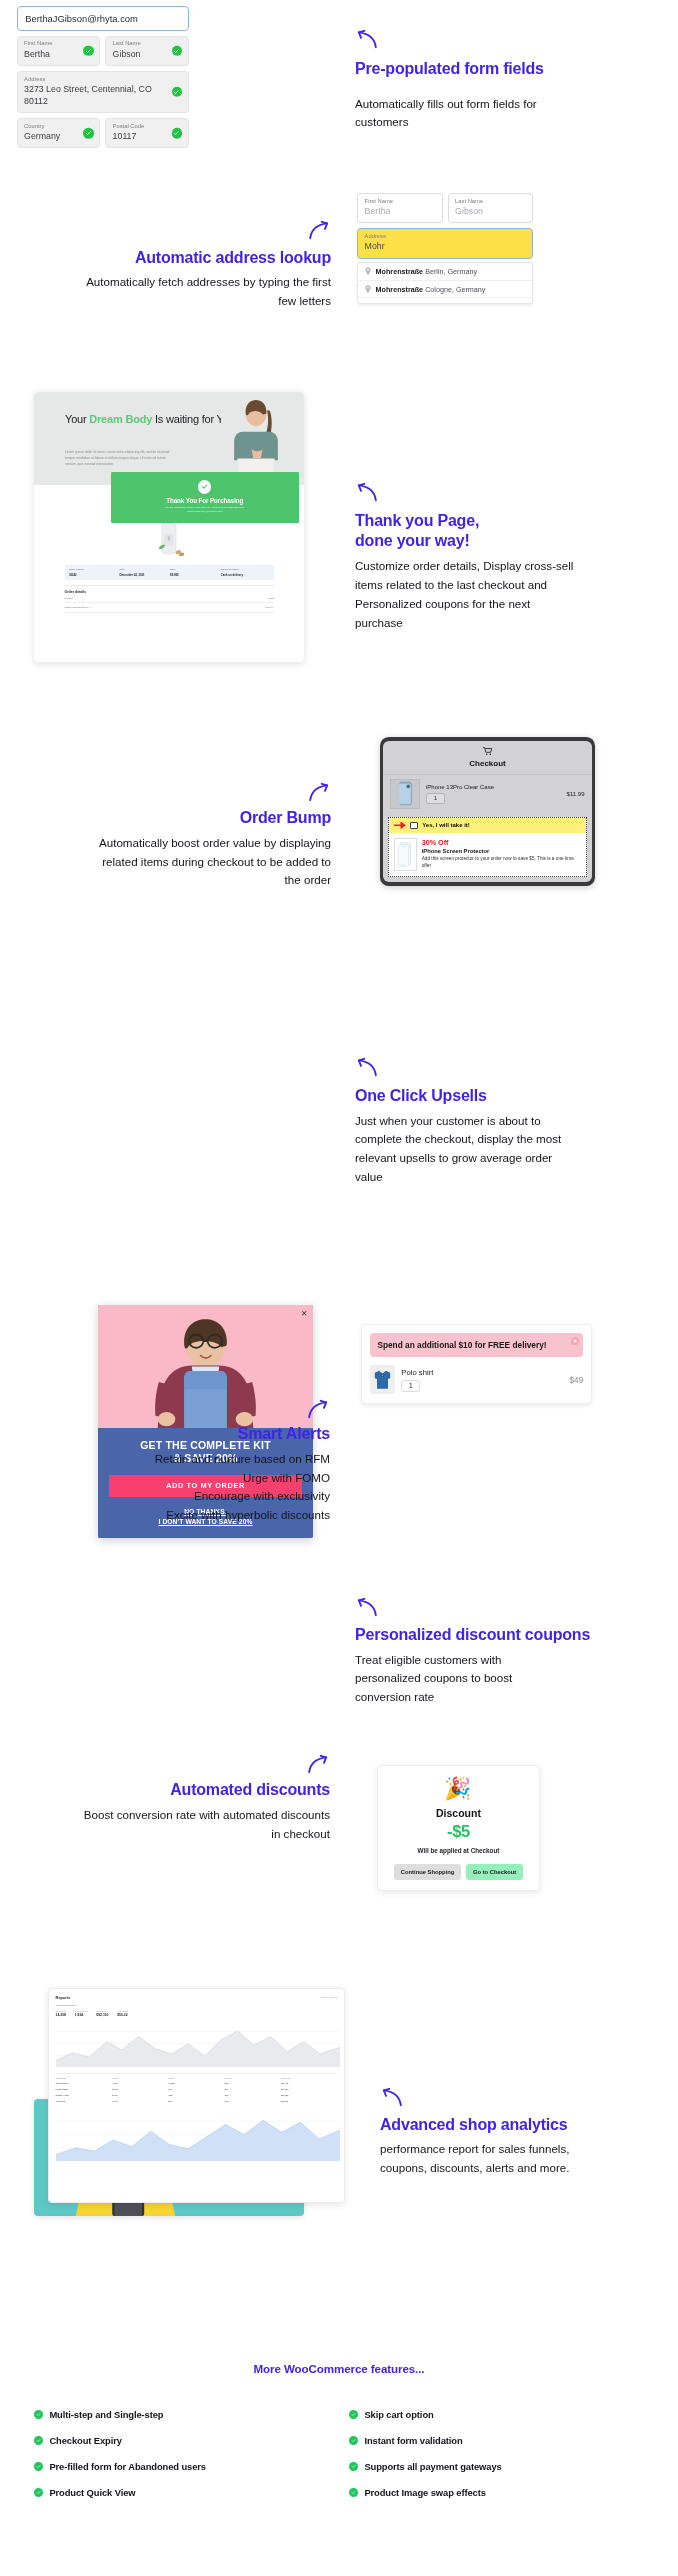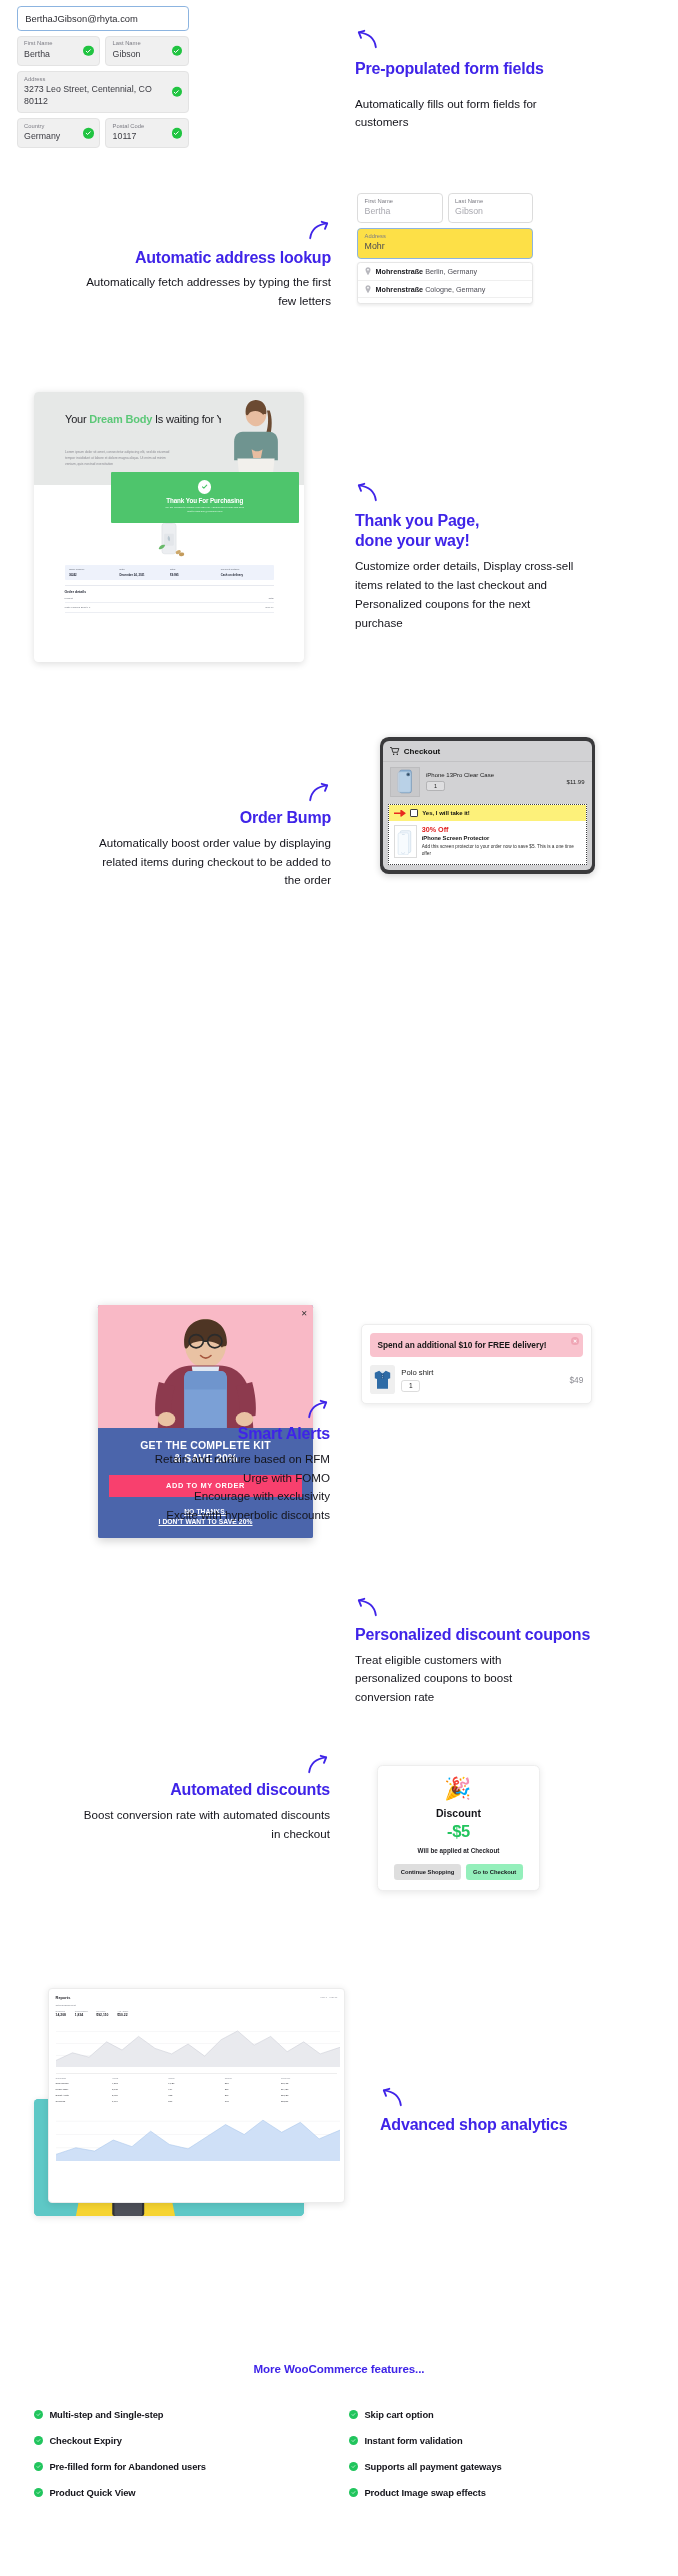--- a/index.html
+++ b/index.html
@@ -134,21 +134,21 @@
   .ty-det { margin: 5px 25px 0 25px; border-top:0.6px solid #e7e9ef; padding-top: 3.9px;}
   .ty-det .h { font-size: 3.5px; font-weight: 700; color:#1e2230; }
   .ty-det .r { display:flex; justify-content:space-between; font-size:2.4px; color:#696e79; margin-top:3.3px; border-bottom:0.6px solid #eceef3; padding-bottom:2.2px;}
 
   
   .phone {
     background: #3a3a3c; border-radius: 8.8px; padding: 3.9px 3.3px;
     box-shadow: 0 1.7px 7.7px rgba(0,0,0,.18);
   }
   .phone-screen { background: #d2d2d4; border-radius: 6px; overflow:hidden; }
-  .ph-head { display:flex; align-items:center; gap:3.9px; padding: 6px 7.2px 5.5px; }
+  .ph-head { display:flex; align-items:center; gap:3.9px; padding: 6px 7.2px 5.5px; flex-direction: column; }
   .ph-head .t { font-size: 8px; font-weight: 700; color:#111; }
   .ph-item { display:flex; align-items:center; gap:5.5px; padding: 4.4px 7.2px 5.5px; border-top:0.6px solid #c2c2c4; }
   .ph-thumb { width: 30px; height: 30px; background:#c8c8ca; border:0.6px solid #bcbcbe; flex:0 0 auto; display:flex;align-items:center;justify-content:center;}
   .ph-item .nm { font-size: 6px; color:#1a1a1a; }
   .ph-qty { margin-top:2.8px; width: 19px; height:10.5px; border:0.6px solid #b3b3b5; border-radius:2.2px; background:#dedee0; display:flex;align-items:center;justify-content:center;font-size:5.5px;color:#1a1a1a;}
   .ph-price { margin-left:auto; font-size: 6px; color:#1a1a1a; }
   .bump {
     margin: 2.2px 4.4px 5px; border: 1.1px dotted #3f3f41; background:#fff;
   }
   .bump-top { background:#fdf17a; display:flex; align-items:center; gap:4.4px; padding: 3.9px 5px; }
@@ -563,20 +563,30 @@
         <span>&amp; SAVE 20%</span>
       </h4>
       <button class="upsell-cta">ADD TO MY ORDER</button>
       <div class="upsell-no">
         <span>NO THANKS.</span><br>
         <span>I DON'T WANT TO SAVE 20%</span>
       </div>
     </div>
   </div>
 
+  <div class="abs" style="left:355px; top:1057px; width:237px;">
+    <span class="arrow-ico" style="margin-bottom:6.6px;">
+      <svg width="23" height="20" viewBox="0 0 42 36" fill="none">
+        <path d="M38 33C36 18 25 8 7 6" stroke="#3f24e8" stroke-width="3.4" stroke-linecap="round"></path>
+        <path d="M7 6l10 -3M7 6l4 10" stroke="#3f24e8" stroke-width="3.4" stroke-linecap="round"></path>
+      </svg>
+    </span>
+    <div class="feat-title align-left">One Click Upsells</div>
+    <div class="feat-body align-left" style="margin-top:6px; width:220px;">Just when your customer is about to complete the checkout, display the most relevant upsells to grow average order value</div>
+  </div>
 
   <div class="abs alert-card" style="left:361px; top:1324px; width:231px;">
     <div class="alert-banner">
       <span>Spend an additional $10 for FREE delivery!</span>
       <span class="x">✕</span>
     </div>
     <div class="alert-row">
       <div class="th">
         <svg width="19" height="22" viewBox="0 0 34 40">
             <path d="M11 3l6 5 6-5 8 4v10l-4 1v18H7V18l-4-1V7z" fill="#2e6ba6"></path>
@@ -757,20 +767,21 @@
   </div>
 
   <div class="abs" style="left:380px; top:2087px; width:231px;">
     <span class="arrow-ico" style="margin-bottom:5.5px;">
       <svg width="23" height="20" viewBox="0 0 42 36" fill="none">
         <path d="M38 33C36 18 25 8 7 6" stroke="#3f24e8" stroke-width="3.4" stroke-linecap="round"></path>
         <path d="M7 6l10 -3M7 6l4 10" stroke="#3f24e8" stroke-width="3.4" stroke-linecap="round"></path>
       </svg>
     </span>
     <div class="feat-title align-left">Advanced shop analytics</div>
+    <div class="feat-body align-left" style="margin-top:5.5px; width:215px;">performance report for sales funnels, coupons, discounts, alerts and more.</div>
   </div>
 
   <div class="abs" style="left:0; top:2362px; width:678px;">
     <div class="more-title">More WooCommerce features...</div>
     <div class="feat-grid" style="margin:34px 34px 0 34px;">
       <div class="feat-item">
         <span class="ck">
             <svg viewBox="0 0 16 16">
               <path d="M3.4 8.4l3.1 3.1L12.7 5" stroke="#fff" stroke-width="2" fill="none" stroke-linecap="round" stroke-linejoin="round"></path>
             </svg>

